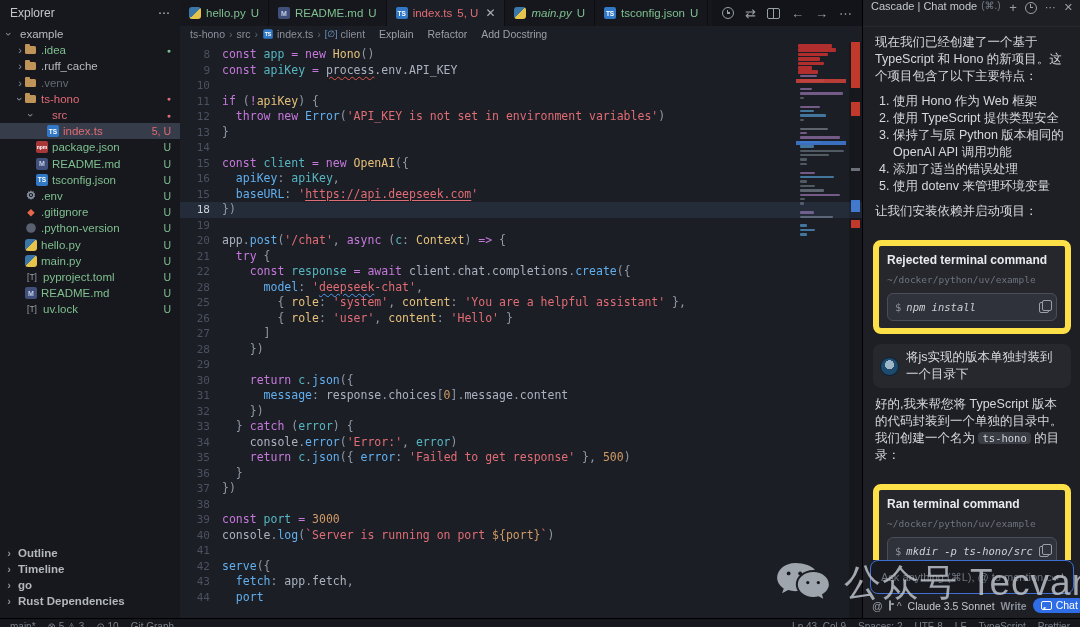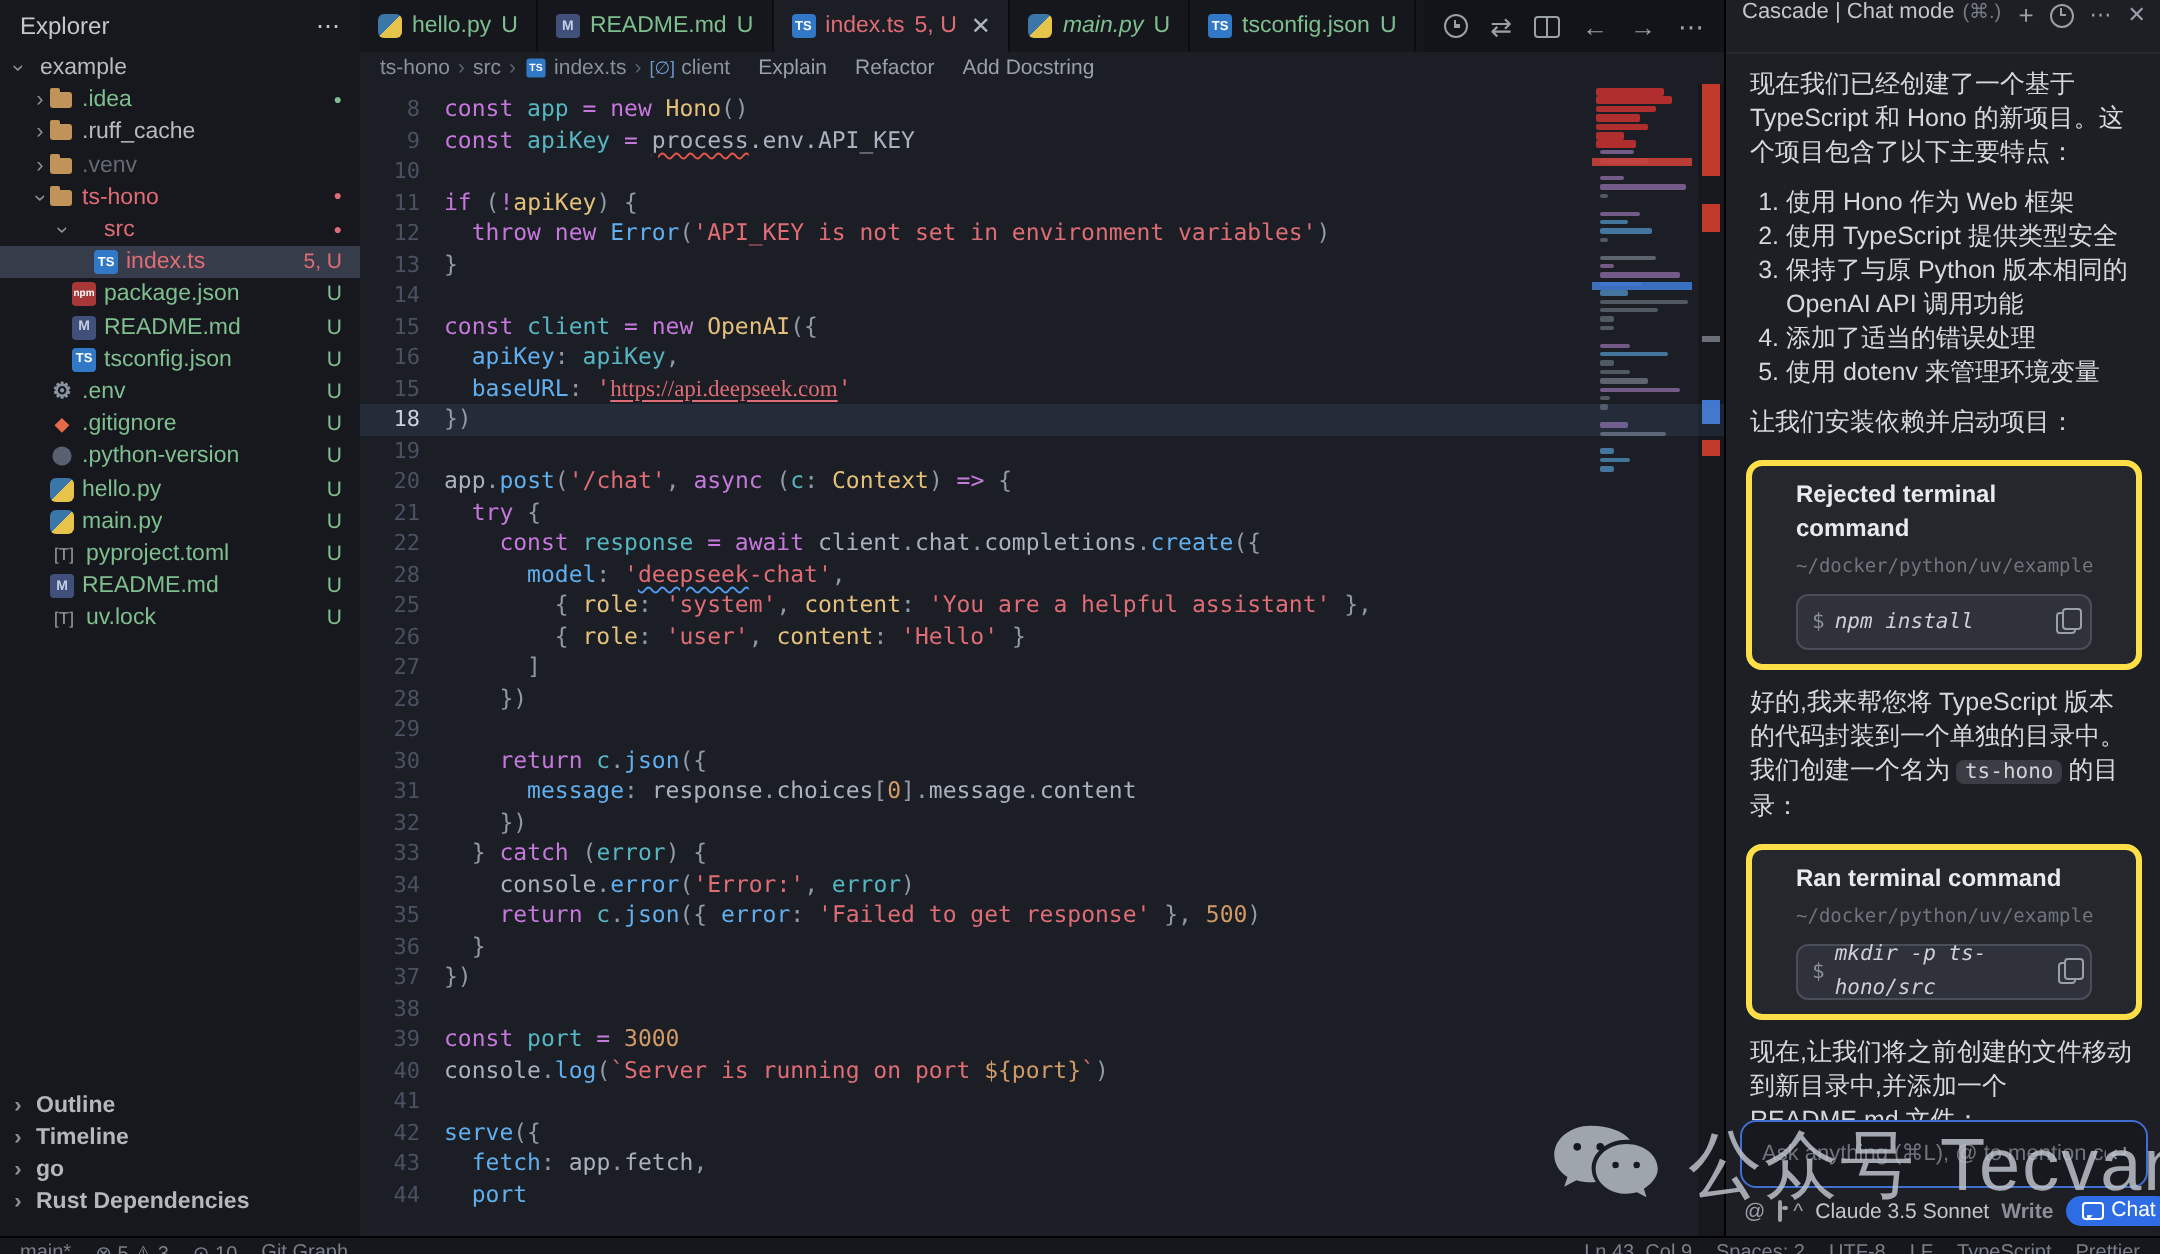--- a/index.html
+++ b/index.html
@@ -65,38 +65,38 @@
   .code-wrap{position:relative;height:576px;padding-top:5px;overflow:hidden;}
   .line{position:relative;height:15.5px;line-height:15.5px;white-space:pre;
         font-family:"DejaVu Sans Mono",monospace;font-size:11.5px;padding-left:42px;}
   .line.cur{background:rgba(90,125,190,.14);}
   .line.cur .ln{color:#ccd1d9;}
   .ln{position:absolute;left:0;top:0;width:30px;text-align:right;color:#4a5160;font-size:11px;}
   .tk-kw{color:#c678dd;} .tk-var{color:#56b6c2;} .tk-cls{color:#e5c07b;} .tk-fn{color:#61afef;}
   .tk-str{color:#e06c75;} .tk-num{color:#d19a66;} .tk-pr{color:#61afef;} .tk-prY{color:#e5c07b;}
   .tk-pl{color:#aab2bf;} .tk-pun{color:#9099a6;}
   .tk-errU{color:#aab2bf;text-decoration:underline wavy #e45649 1px;text-underline-offset:2px;}
-  .tk-strU{color:#e06c75;text-decoration:underline;text-underline-offset:2px;font-family:Liberation Serif, serif;}
+  .tk-strU{color:#e06c75;text-decoration:underline;text-underline-offset:2px;}
   .tk-strW{color:#e06c75;text-decoration:underline wavy #4f9cf0 1px;text-underline-offset:2px;}
   
   .minimap{position:absolute;top:2px;right:16px;width:50px;height:215px;}
   .mm-bar{position:absolute;height:2.4px;border-radius:1px;}
   .mm-band{position:absolute;left:0;width:100%;height:4px;}
   .ruler{position:absolute;top:0;right:0;width:13px;height:576px;background:#16181d;}
   .rmark{position:absolute;left:2px;width:9px;}
   
   .chat{position:absolute;left:862px;top:0;width:218px;height:618px;background:#1d1f25;border-left:1px solid #000;overflow:hidden;}
   .chat-head{display:flex;align-items:flex-start;height:26px;padding:0 8px;font-size:11px;color:#c3c7cd;border-bottom:1px solid #26282e;}
   .chat-head .sc{color:#757b84;margin-left:4px;font-size:10px;}
   .chead-icons{margin-left:auto;display:flex;align-items:center;gap:8px;color:#9aa0a8;}
   .chat-body{position:absolute;top:26px;left:0;right:0;bottom:58px;overflow:hidden;font-size:12.5px;line-height:17px;color:#d6d8dc;}
   .cmsg{margin:8px 12px 0;}
   .chat-body ol{margin:8px 0 0;padding-left:30px;}
   .chat-body li{margin:0;}
-  .card{margin:10px 10px 0;background:#25272d;border:3px solid #fde047;border-radius:8px;padding:6px 22px 7px;}
+  .card{margin:20px 10px 0;background:#25272d;border:6px solid #fde047;border-radius:8px;padding:6px 8px 7px;}
   .card-title{font-size:12px;font-weight:bold;color:#e8eaed;}
   .card-path{font-family:"DejaVu Sans Mono",monospace;font-size:9.5px;color:#6f747d;margin-top:2px;}
   .cmdbox{margin-top:5px;background:#2f323a;border:1px solid #4a4e58;border-radius:6px;height:26px;
           display:flex;align-items:center;padding:0 7px;}
   .cmd-p{color:#8a8f98;font-family:"DejaVu Sans Mono",monospace;font-size:10.5px;}
   .cmd-t{margin-left:5px;font-style:italic;font-family:"DejaVu Sans Mono",monospace;font-size:10.5px;color:#cdd0d6;}
   .icon-copy{margin-left:auto;width:8px;height:9px;border:1px solid #9aa0a8;border-radius:2px;position:relative;cursor:pointer;}
   .icon-copy::after{content:'';position:absolute;left:2px;top:-3px;width:8px;height:9px;border:1px solid #9aa0a8;border-radius:2px;background:#2f323a;}
   .umsg{margin:10px 10px 0;display:flex;align-items:center;gap:7px;background:#26282e;border-radius:8px;padding:5px 7px;}
   .avatar{width:17px;height:17px;border-radius:50%;background:radial-gradient(circle at 50% 40%,#9db6c8 0 34%,#1e4a6e 35% 100%);flex:none;border:1px solid #0d2233;}
@@ -441,20 +441,24 @@
       <div class="card">
         <div class="card-title">Rejected terminal command</div>
         <div class="card-path">~/docker/python/uv/example</div>
         <div class="cmdbox">
           <span class="cmd-p">$</span>
           <span class="cmd-t">npm install</span>
           <span class="icon-copy"></span>
         </div>
       </div>
 
+      <div class="umsg">
+        <span class="avatar"></span>
+        <span>将js实现的版本单独封装到一个目录下</span>
+      </div>
 
       <div class="cmsg">
         <span>好的,我来帮您将 TypeScript 版本的代码封装到一个单独的目录中。我们创建一个名为 </span><code class="chip">ts-hono</code><span> 的目录：</span>
       </div>
 
       <div class="card">
         <div class="card-title">Ran terminal command</div>
         <div class="card-path">~/docker/python/uv/example</div>
         <div class="cmdbox">
           <span class="cmd-p">$</span>

